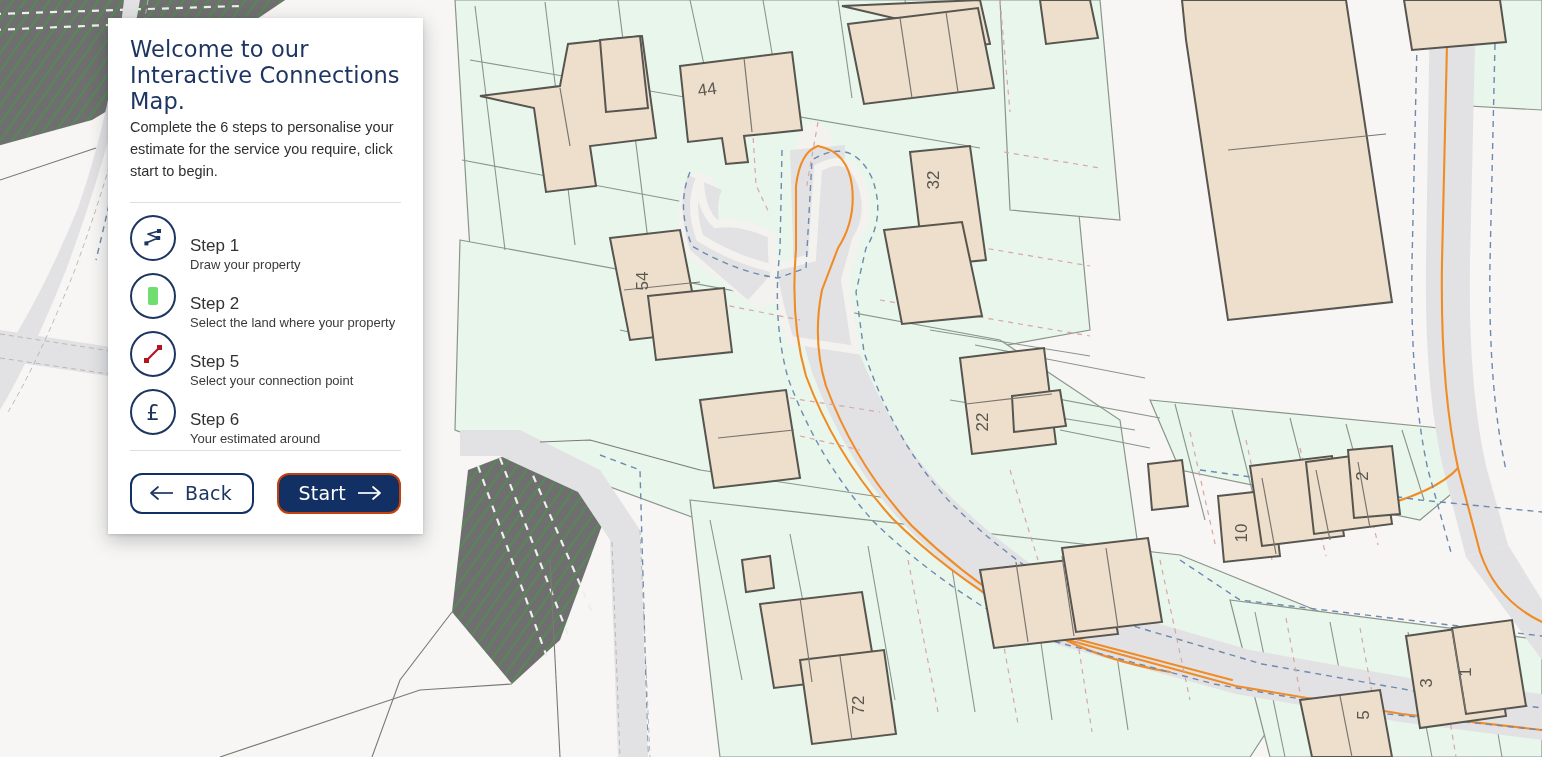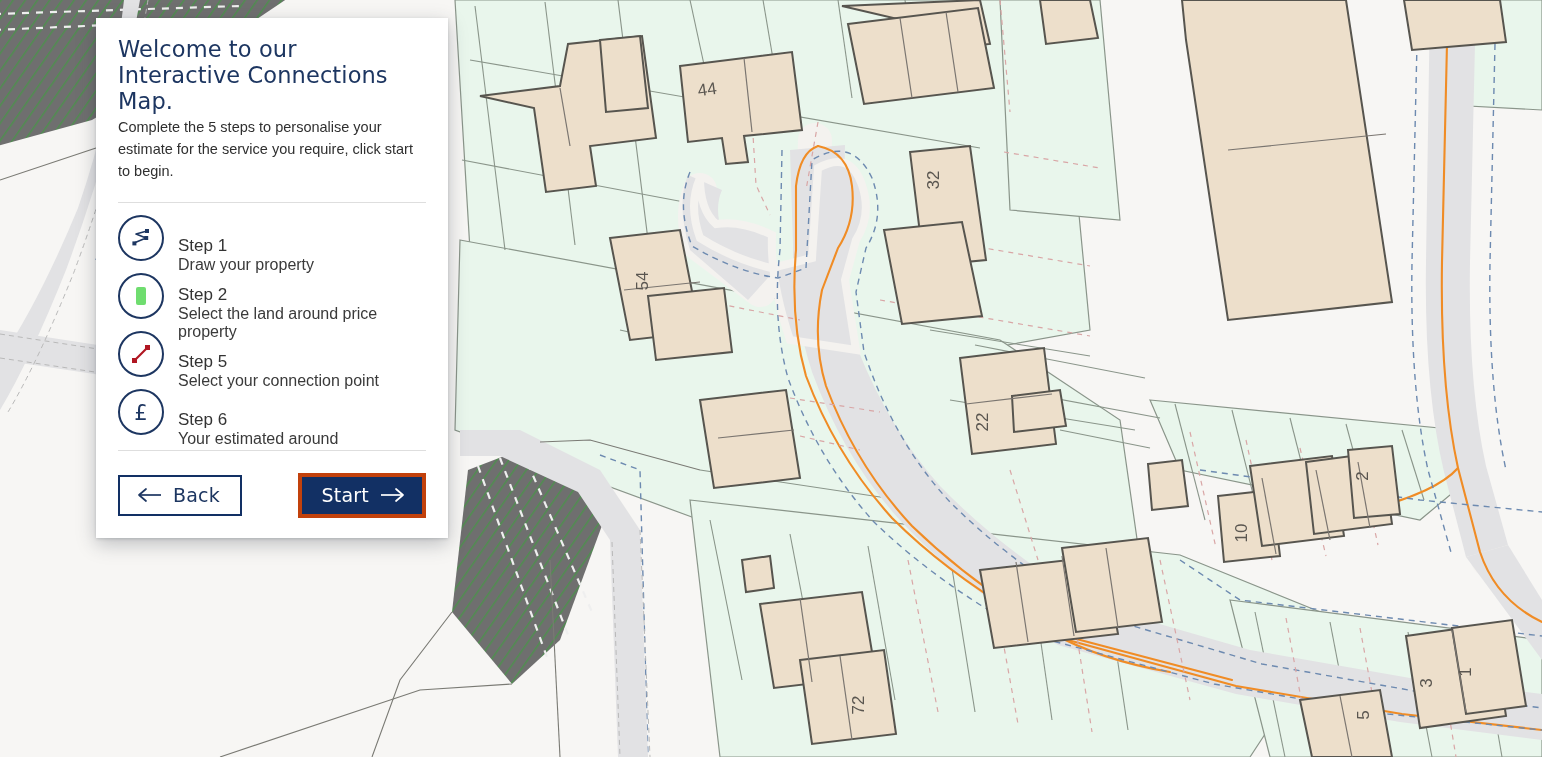--- a/index.html
+++ b/index.html
@@ -23,23 +23,23 @@
     position: absolute;
     inset: 0;
     width: 1542px;
     height: 757px;
     display: block;
   }
 
   
   #welcome-panel {
     position: absolute;
-    left: 96px;
+    left: 108px;
     top: 18px;
-    width: 352px;
+    width: 315px;
     background: #ffffff;
     box-shadow: 0 6px 18px rgba(40,48,60,0.28), 0 1px 3px rgba(40,48,60,0.18);
     padding: 0 22px 20px 22px;
     box-sizing: border-box;
   }
   .panel-title {
     font-family: "DejaVu Sans", sans-serif;
     font-size: 22.5px;
     line-height: 26px;
     letter-spacing: 0.1px;
@@ -87,21 +87,21 @@
   .step-icon svg { display: block; }
   .step-text { display: flex; flex-direction: column; justify-content: center; margin-top: 34px; }
   .step-label {
     font-family: "Liberation Sans", sans-serif;
     font-size: 17px;
     line-height: 20px;
     color: #333333;
   }
   .step-desc {
     font-family: "Liberation Sans", sans-serif;
-    font-size: 16px;
+    font-size: 13px;
     line-height: 18px;
     color: #3a3a3a;
   }
   .panel-divider-bottom {
     height: 1px;
     background: #dedede;
     margin: 9px 0 22px 0;
   }
   .panel-actions {
     display: flex;
@@ -110,31 +110,31 @@
   }
   .btn {
     font-family: "DejaVu Sans", sans-serif;
     font-size: 19px;
     letter-spacing: 0.2px;
     display: inline-flex;
     align-items: center;
     gap: 11px;
     cursor: pointer;
     box-sizing: border-box;
-    border-radius: 0;
+    border-radius: 12px;
   }
   .btn-back {
     background: #ffffff;
     border: 2px solid #123064;
     color: #1d3661;
     padding: 7px 20px 8px 16px;
   }
   .btn-start {
     background: #123064;
-    border: 4px solid #c2410c;
+    border: 2px solid #c2410c;
     color: #ffffff;
     padding: 7px 16px 8px 20px;
   }
   .arrow { display: block; }
 </style>
 </head>
 <body>
 
 <div id="app">
 
@@ -352,21 +352,21 @@
           <text x="1432" y="683" text-anchor="middle" transform="rotate(-90 1432 683)">3</text>
           <text x="1471" y="672" text-anchor="middle" transform="rotate(-90 1471 672)">1</text>
           <text x="1369" y="715" text-anchor="middle" transform="rotate(-90 1369 715)">5</text>
         </g>
     </g>
   </svg>
 
   <div id="welcome-panel">
 
     <h1 class="panel-title">Welcome to our Interactive Connections Map.</h1>
-    <p class="panel-subtitle">Complete the 5 steps to personalise your estimate for the service you require, click start to begin.</p>
+    <p class="panel-subtitle">Complete the 6 steps to personalise your estimate for the service you require, click start to begin.</p>
 
     <div class="panel-divider"></div>
 
     <ul class="steps-list">
 
       <li class="step-row">
         <span class="step-icon">
           <svg width="26" height="26" viewBox="0 0 26 26">
             <polyline points="6,18 18,13 8,9 19,6" fill="none" stroke="#1d3661" stroke-width="1.6" stroke-linejoin="round"></polyline>
             <rect x="17" y="4" width="4" height="4" fill="#1d3661"></rect>
@@ -381,21 +381,21 @@
       </li>
 
       <li class="step-row">
         <span class="step-icon">
           <svg width="26" height="26" viewBox="0 0 26 26">
             <rect x="8" y="4" width="10" height="18" rx="2" fill="#6fdd6f"></rect>
           </svg>
         </span>
         <span class="step-text">
           <span class="step-label">Step 2</span>
-          <span class="step-desc">Select the land around price property</span>
+          <span class="step-desc">Select the land where your property</span>
         </span>
       </li>
 
 
 
       <li class="step-row">
         <span class="step-icon">
           <svg width="28" height="28" viewBox="0 0 28 28">
             <line x1="7.5" y1="20.5" x2="20.5" y2="7.5" stroke="#b01622" stroke-width="2.1"></line>
             <rect x="5" y="18" width="5" height="5" fill="#b01622"></rect>

